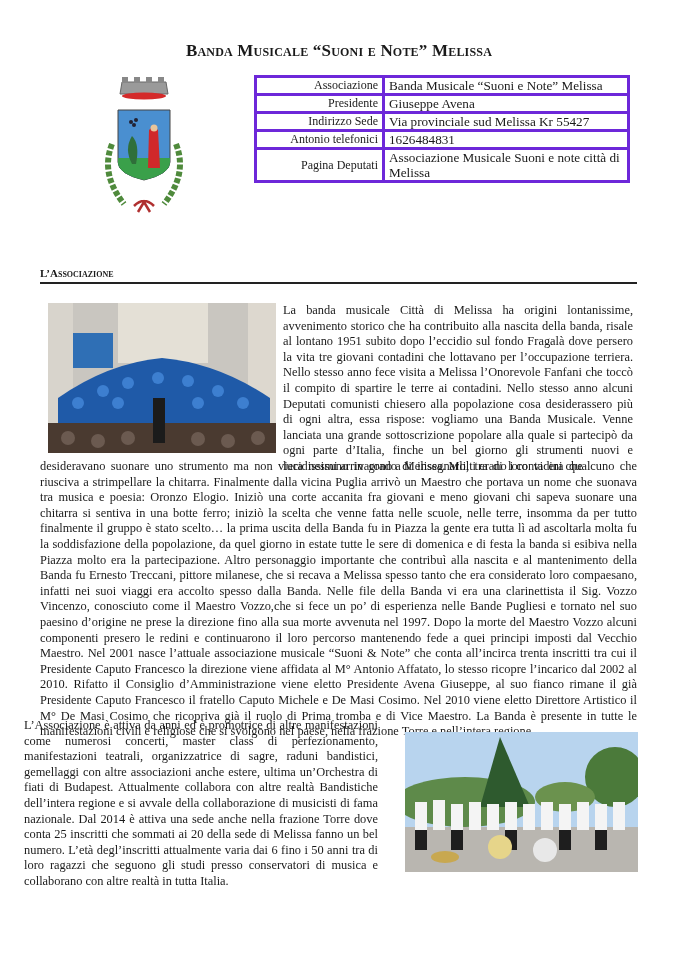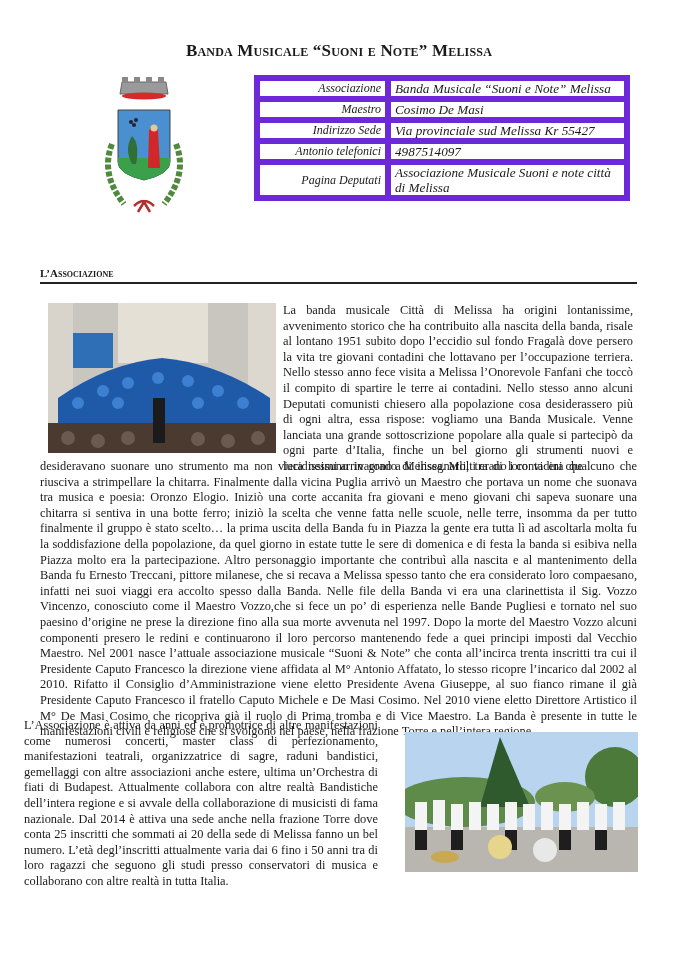--- a/index.html
+++ b/index.html
@@ -3,21 +3,21 @@
 <meta charset="utf-8">
 <style>
   html, body { margin: 0; padding: 0; background: #ffffff; }
   body { width: 678px; height: 960px; position: relative; overflow: hidden;
          font-family: "Liberation Serif", "DejaVu Serif", serif; color: #1a1a1a; }
   .title { position: absolute; top: 41px; left: 0; width: 678px; text-align: center;
            font-weight: bold; font-size: 17px; font-variant: small-caps; letter-spacing: 0.2px; }
   .crest { position: absolute; left: 94px; top: 74px; width: 100px; height: 144px; }
   table.info { position: absolute; left: 254px; top: 75px; width: 376px;
                border-collapse: collapse; font-size: 13.2px; line-height: 15px; }
-  table.info td { border: 6px solid #6d28d9; padding: 0 4px; vertical-align: middle; font-style: italic; }
+  table.info td { border: 3px solid #6d28d9; padding: 0 4px; vertical-align: middle; }
   table.info td.k { text-align: right; width: 117px; font-size: 12px; }
   table.info td.v { text-align: left; }
   .sec-head { position: absolute; left: 40px; top: 267px; font-weight: bold;
               font-size: 11px; font-variant: small-caps; }
   .rule { position: absolute; left: 40px; top: 282px; width: 597px; height: 2px; background: #222; }
   .photo1 { position: absolute; left: 48px; top: 303px; width: 228px; height: 150px; }
   .photo2 { position: absolute; left: 405px; top: 732px; width: 233px; height: 140px; }
   .p { position: absolute; font-size: 12.4px; line-height: 15.6px; text-align: justify; margin: 0; }
   .p1 { left: 283px; top: 303px; width: 350px; }
   .p2 { left: 40px; top: 459px; width: 597px; text-indent: 0; }
@@ -51,30 +51,30 @@
   <path d="M40 132 Q50 122 60 132 M44 138 L50 128 L56 138" fill="none" stroke="#b03030" stroke-width="2.5"></path>
 </svg>
 
 <table class="info">
   <tbody>
       <tr>
     <td class="k">Associazione</td>
     <td class="v">Banda Musicale “Suoni e Note” Melissa</td>
   </tr>
   <tr>
-    <td class="k">Maestro</td>
-    <td class="v">Cosimo De Masi</td>
+    <td class="k">Presidente</td>
+    <td class="v">Giuseppe Avena</td>
   </tr>
   <tr>
     <td class="k">Indirizzo Sede</td>
     <td class="v">Via provinciale sud Melissa Kr 55427</td>
   </tr>
   <tr>
     <td class="k">Antonio telefonici</td>
-    <td class="v">4987514097</td>
+    <td class="v">1626484831</td>
   </tr>
   <tr>
     <td class="k">Pagina Deputati</td>
     <td class="v">Associazione Musicale Suoni e note città di Melissa</td>
   </tr>
 </tbody>
   </table>
 
 <div class="sec-head">L’Associazione</div>
 <div class="rule"></div>

